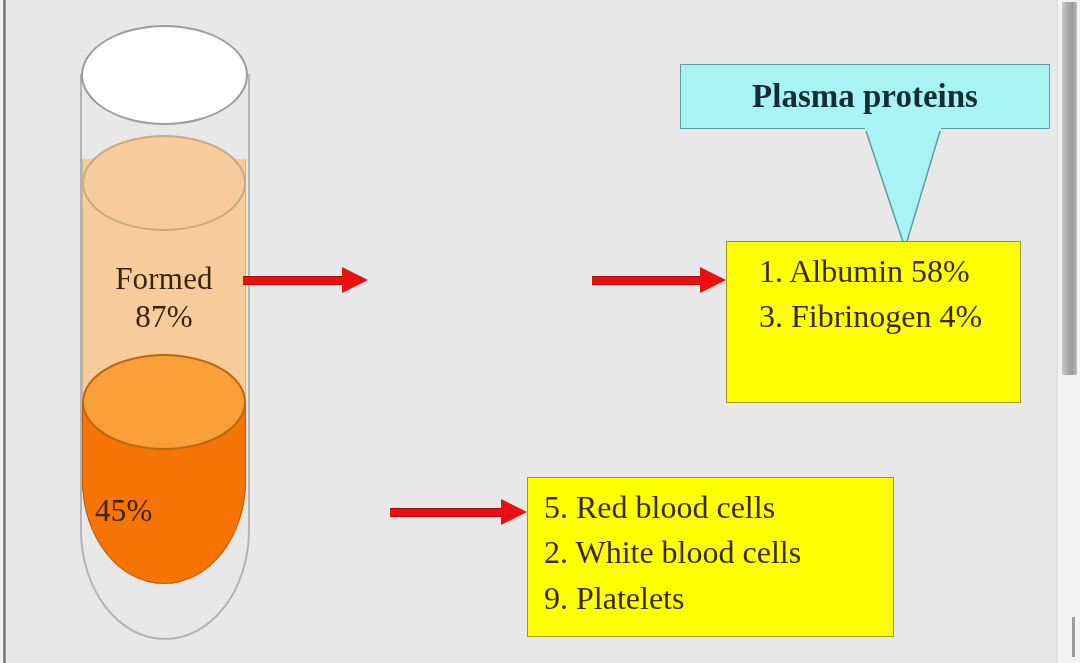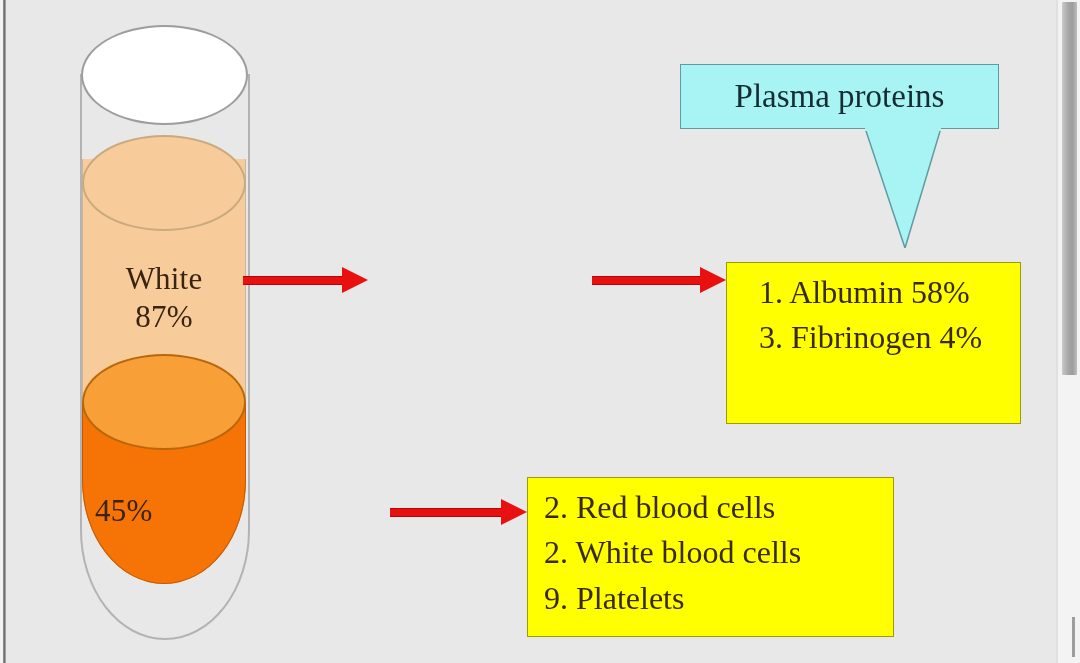--- a/index.html
+++ b/index.html
@@ -158,48 +158,49 @@
     left: 375px; top: 258px;
     font-size: 32px;
     color: #1c1c1c;
     white-space: nowrap;
   }
 
   
   .callout {
     position: absolute;
     left: 680px; top: 64px;
-    width: 319px; height: 65px;
+    width: 370px; height: 65px;
     background: #a8f3f3;
     border: 1px solid #5f9aa0;
     box-sizing: border-box;
     display: flex;
     align-items: center;
     justify-content: center;
+    font-weight: bold;
   }
   .callout-label {
     font-size: 33px;
     color: #132e33;
     white-space: nowrap;
   }
   .callout-tail {
     position: absolute;
     left: 865px; top: 128px;
     width: 76px; height: 120px;
   }
 
   
   .ybox {
     position: absolute;
     background: #ffff00;
     border: 1px solid #9b9b0b;
     box-sizing: border-box;
     padding: 7px 14px 9px 16px;
   }
-  .ybox-proteins { left: 726px; top: 262px; width: 295px; height: 162px; padding-left: 32px; }
+  .ybox-proteins { left: 726px; top: 241px; width: 295px; height: 162px; padding-left: 32px; }
   .ybox-formed   { left: 527px; top: 477px; width: 367px; height: 160px; }
   .ybox-line {
     font-size: 32px;
     line-height: 1.42;
     color: #382a05;
     white-space: nowrap;
   }
 </style>
 </head>
 <body>
@@ -217,21 +218,21 @@
   <div class="tube">
     <div class="tube-glass"></div>
 
     <div class="plasma-body"></div>
     <div class="formed-body"></div>
     <div class="formed-top-ellipse"></div>
     <div class="plasma-top-ellipse"></div>
     <div class="tube-top-ellipse"></div>
 
     <div class="tube-label label-plasma">
-      <span>White</span><br>
+      <span>Formed</span><br>
       <span>87%</span>
     </div>
 
     <div class="tube-label label-formed">
       <span class="pct">45%</span>
     </div>
   </div>
 
   <div class="arrow" style="left:243px; top:273px; width:125px;">
     <div class="shaft" style="width:100px;"></div>
@@ -256,18 +257,18 @@
     <div class="ybox-line">1. Albumin 58%</div>
     <div class="ybox-line">3. Fibrinogen 4%</div>
   </div>
 
   <div class="arrow" style="left:390px; top:505px; width:137px;">
     <div class="shaft" style="width:113px;"></div>
     <div class="head" style="left:111px;"></div>
   </div>
 
   <div class="ybox ybox-formed">
-    <div class="ybox-line">2. Red blood cells</div>
+    <div class="ybox-line">5. Red blood cells</div>
     <div class="ybox-line">2. White blood cells</div>
     <div class="ybox-line">9. Platelets</div>
   </div>
 
 </div>
 
 </body></html>

